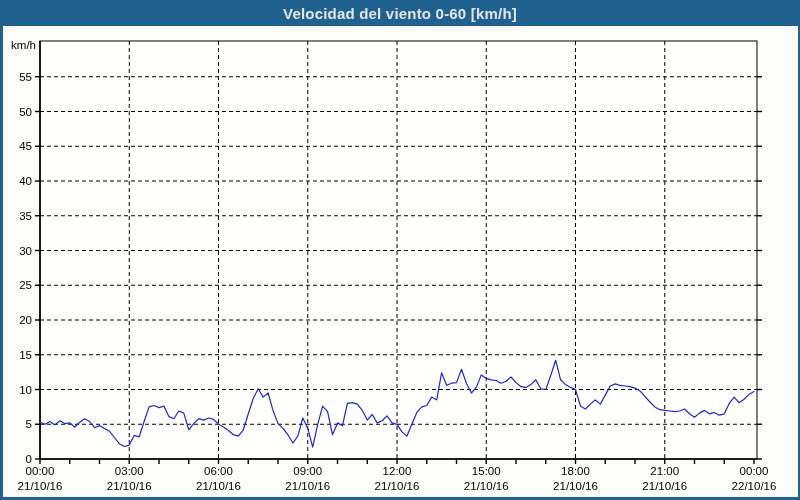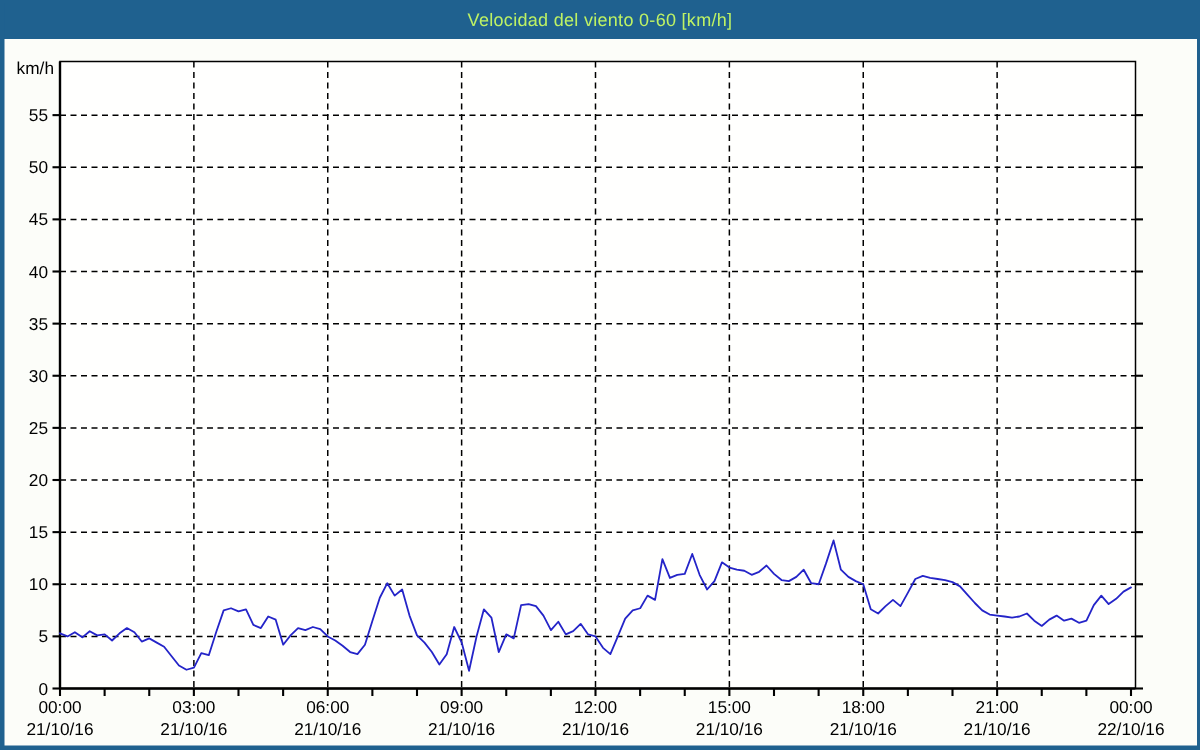--- a/index.html
+++ b/index.html
@@ -1,20 +1,20 @@
 <!DOCTYPE html>
 <html><head>
 <meta charset="utf-8">
 <style>
   html,body{margin:0;padding:0;background:#ffffff;}
   body{font-family:"Liberation Sans", sans-serif;}
   #window{position:relative;width:800px;height:500px;background:#fcfdf9;overflow:hidden;}
   #titlebar{position:absolute;top:0;left:0;width:800px;height:26px;background:#1f618f;
             border-bottom:1px solid #174a70;display:flex;align-items:center;justify-content:center;}
-  #titlebar .title{color:#bef264;font-size:12px;font-weight:normal;letter-spacing:0.2px;}
+  #titlebar .title{color:#e5e5e5;font-size:15px;font-weight:bold;letter-spacing:0.2px;}
   #chart-area{position:absolute;top:26px;left:0;width:800px;height:474px;}
   #frame{position:absolute;top:0;left:0;width:800px;height:500px;
          border-left:3px solid #1f618f;border-right:2px solid #1f618f;
          border-bottom:3px solid #1f618f;border-top:2px solid #1f618f;
          box-sizing:border-box;pointer-events:none;}
   svg text{fill:#000000;}
 </style>
 </head>
 <body>
 

